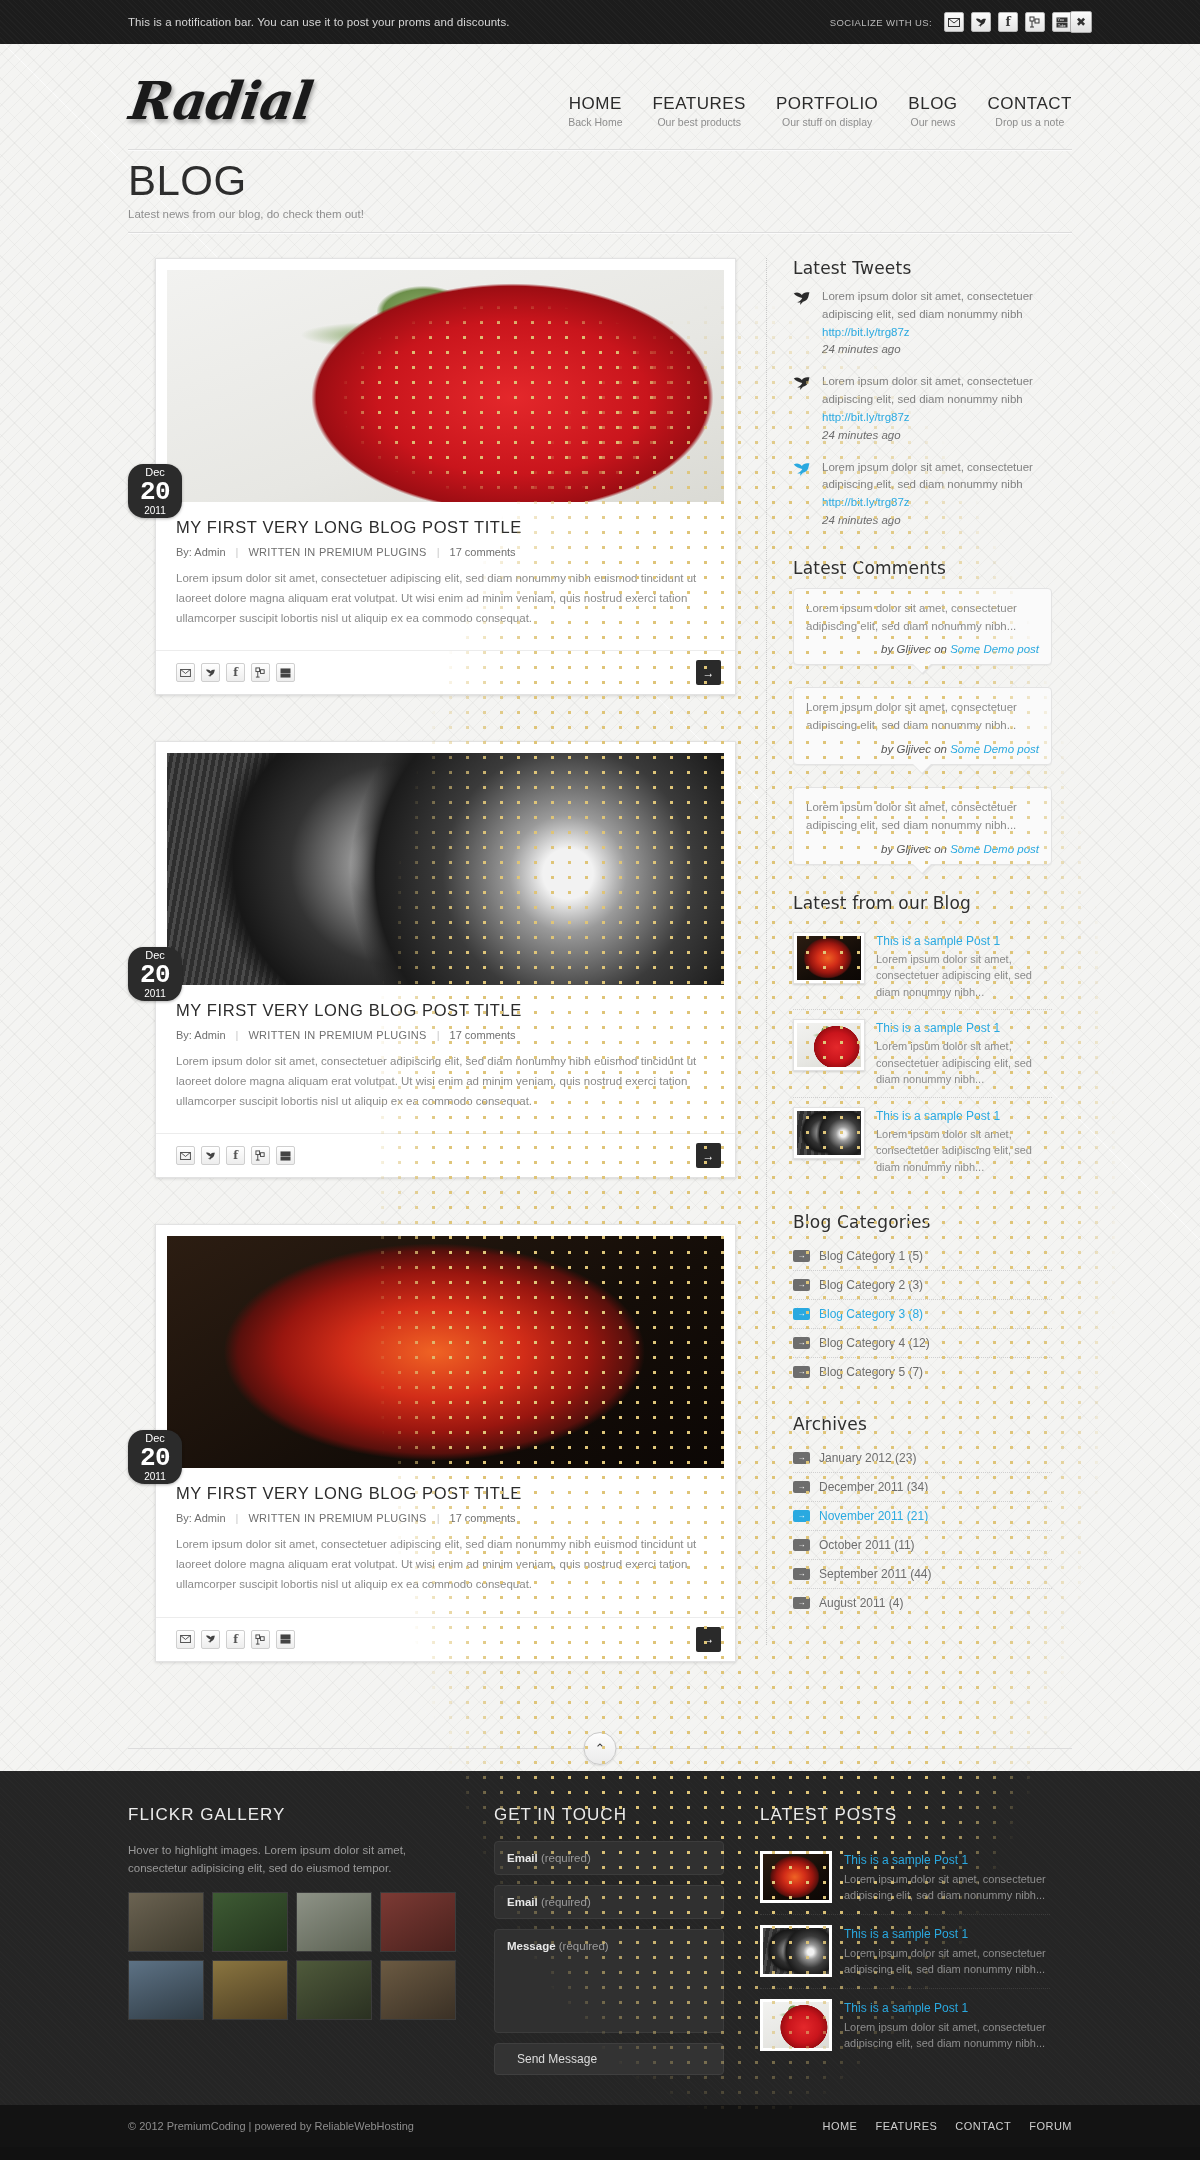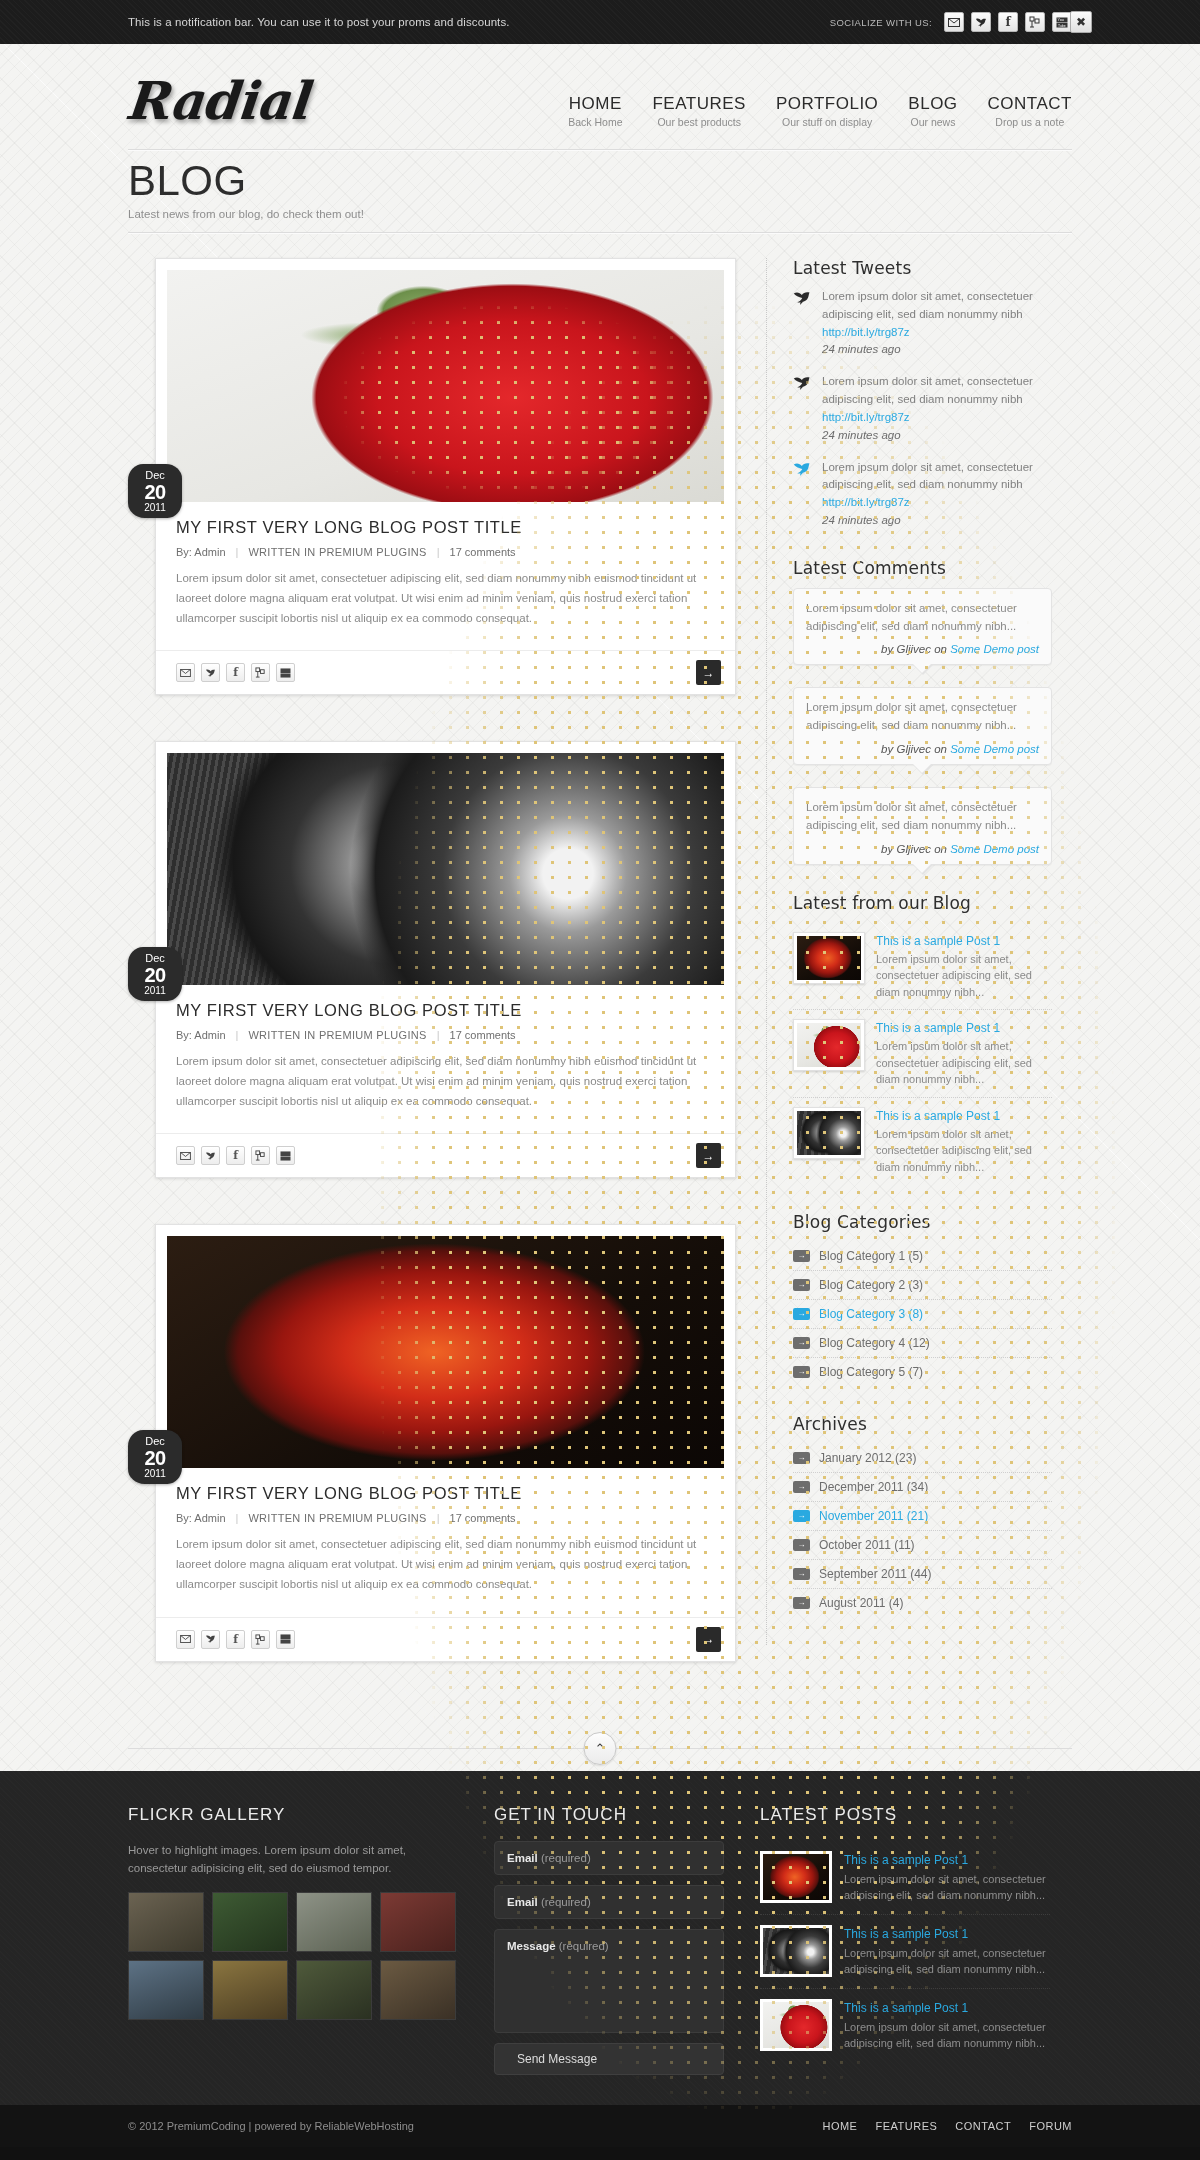--- a/index.html
+++ b/index.html
@@ -197,21 +197,21 @@
     position: absolute; left: 0; top: 206px;
     width: 54px; height: 54px;
     background: #2b2b2b; color: #fff;
     display: flex; flex-direction: column; align-items: center; justify-content: center;
     line-height: 1;
     border-radius: 28% 30% 27% 31% / 30% 27% 31% 28%;
     box-shadow: 0 1px 3px rgba(0,0,0,.3);
     z-index: 3;
   }
   .date-badge .d-m { font-size: 11px; margin-bottom: 1px; }
-  .date-badge .d-d { font-size: 20px; font-weight: bold; letter-spacing: -.5px; }
+  .date-badge .d-d { font-size: 26px; font-weight: bold; letter-spacing: -.5px; font-family: Liberation Mono, monospace; }
   .date-badge .d-y { font-size: 10px; margin-top: 1px; }
 
   
   .widget { margin-bottom: 28px; }
   .widget-title {
     font-family: "DejaVu Sans", sans-serif;
     font-size: 17px; color: #2e2e2e; font-weight: normal;
     letter-spacing: .2px; margin-bottom: 10px;
   }
 

